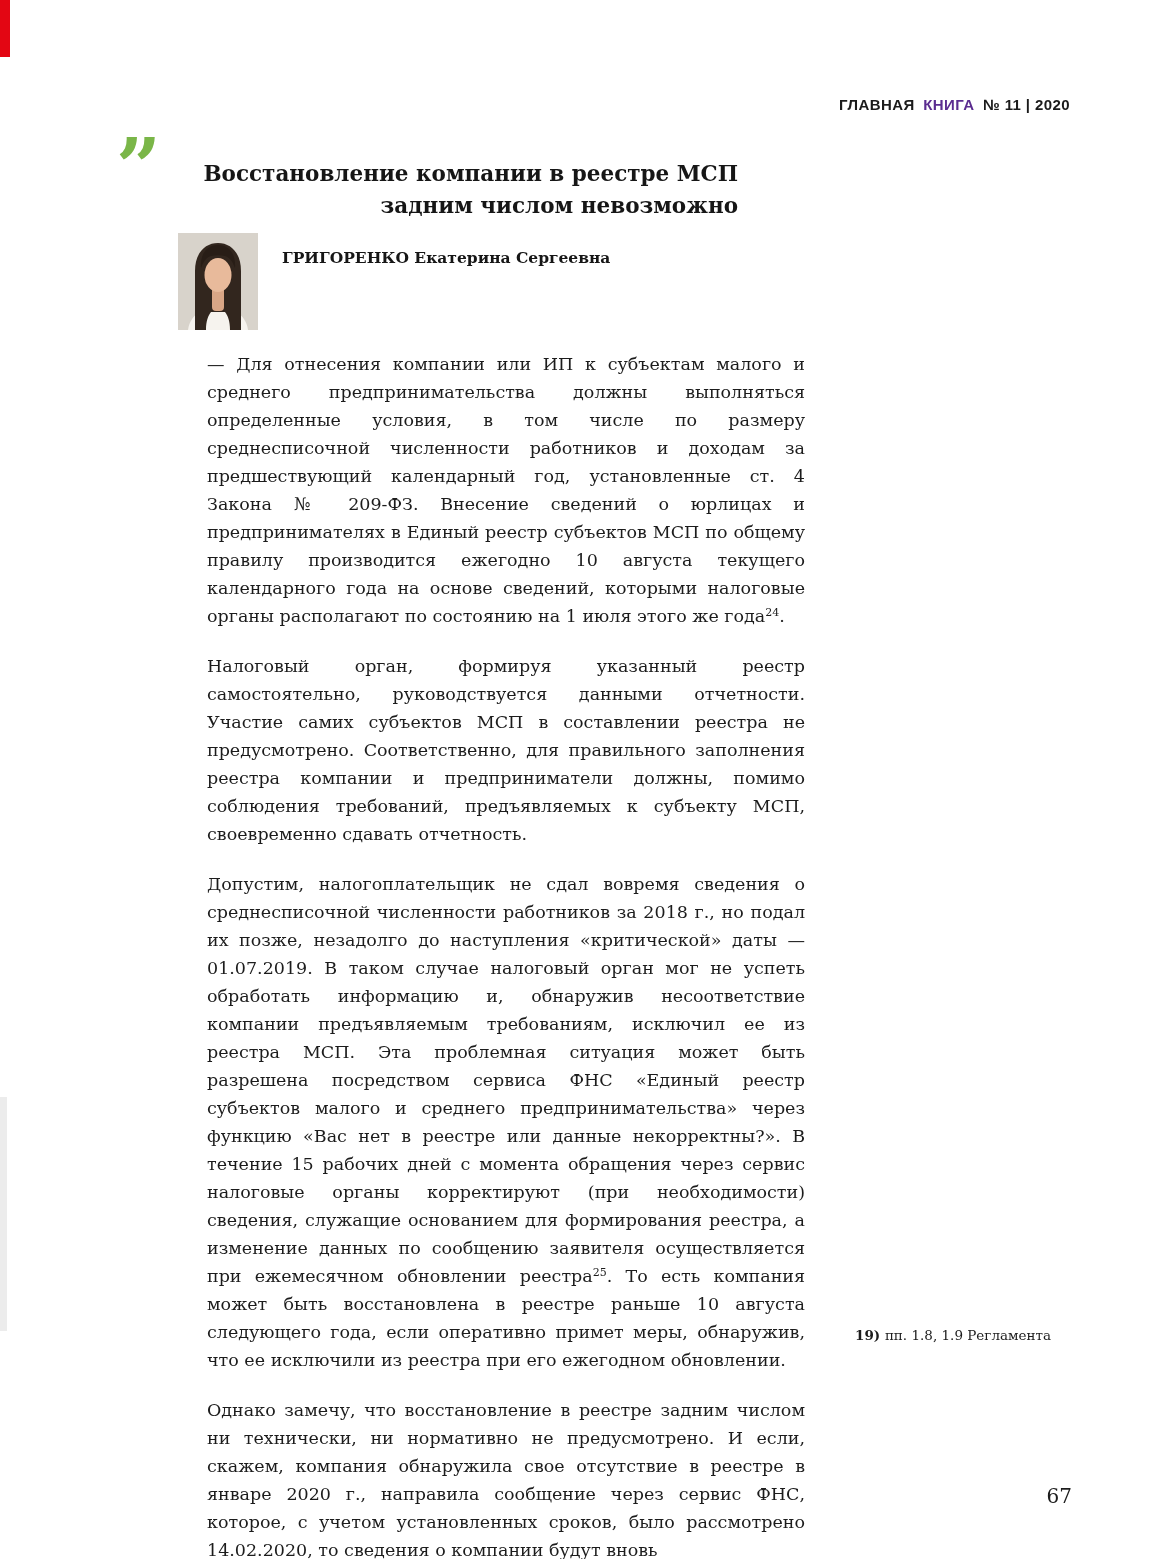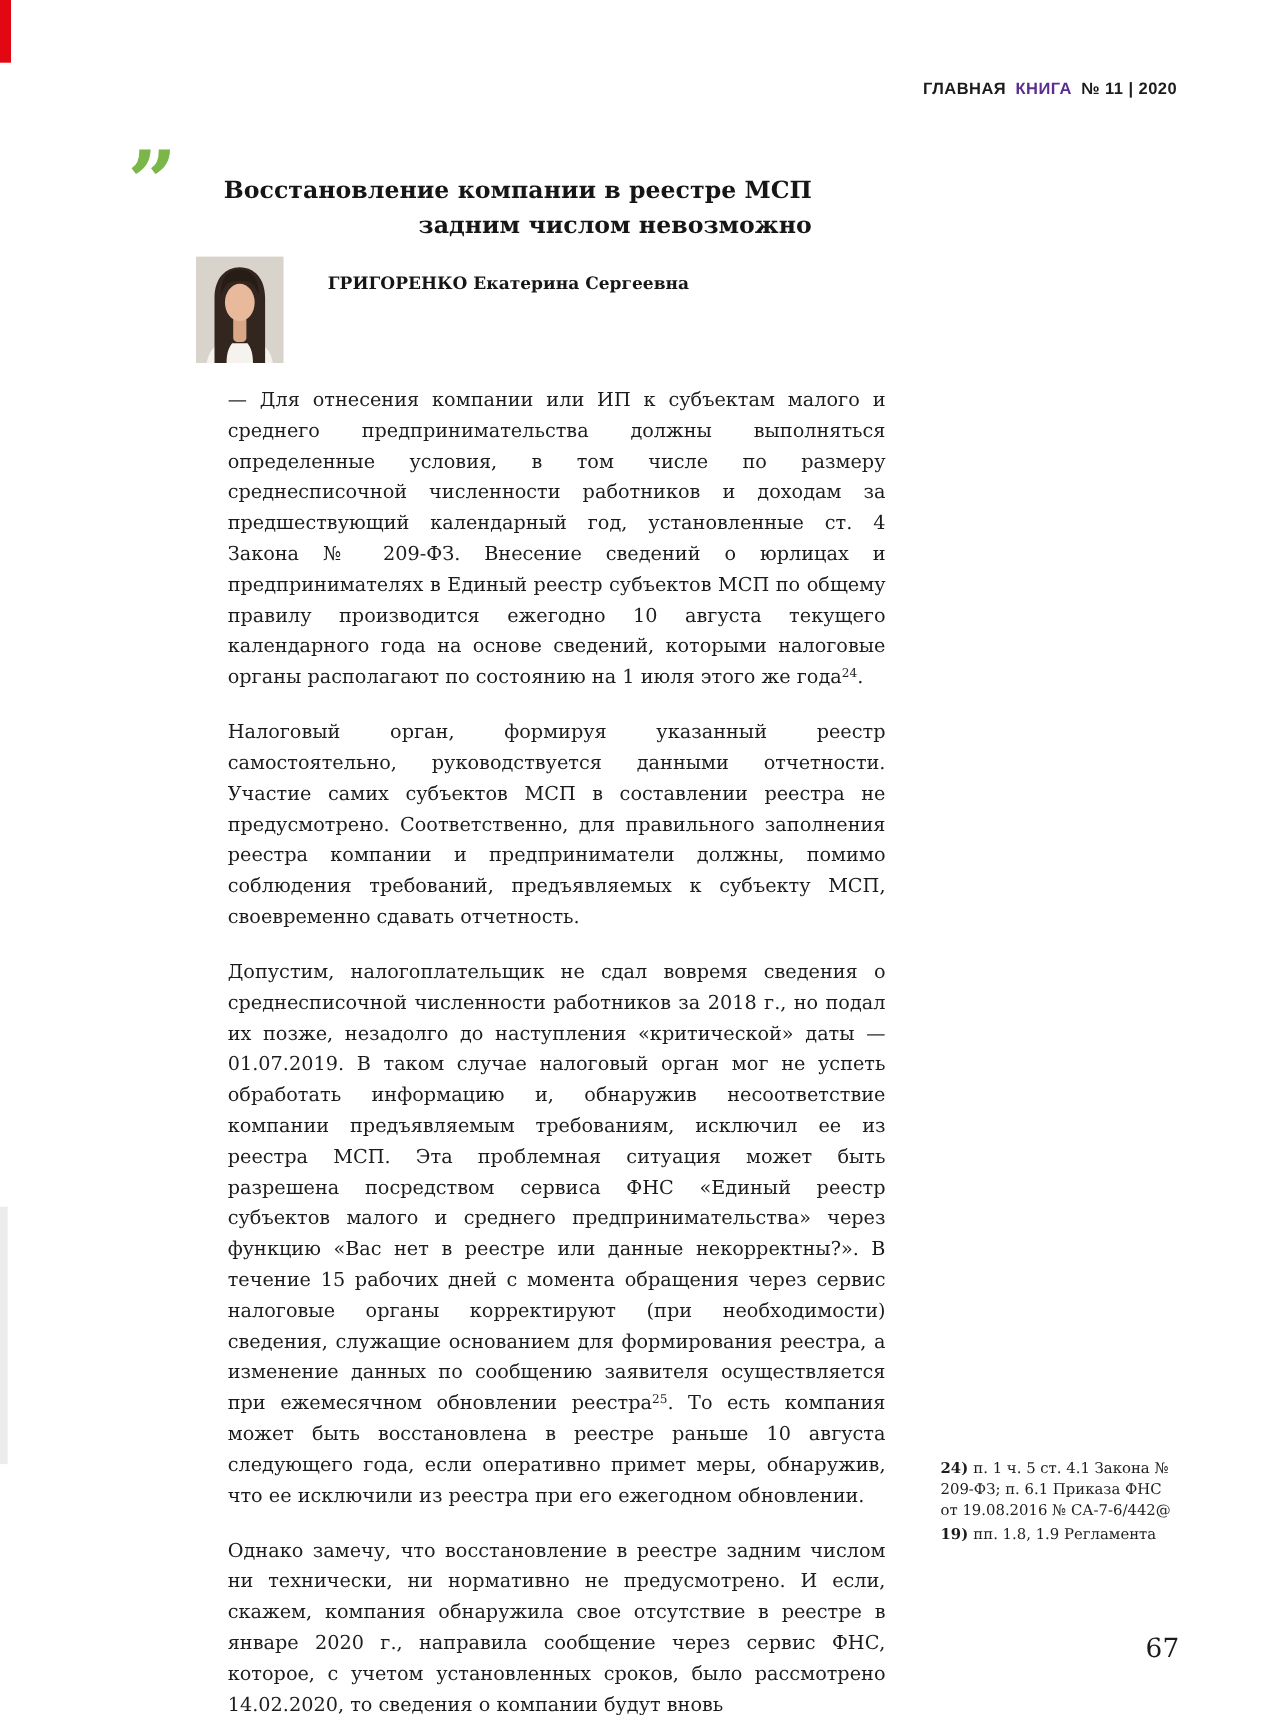--- a/index.html
+++ b/index.html
@@ -24,21 +24,21 @@
   .left-strip {
     position: absolute;
     left: 0; top: 1097px;
     width: 7px; height: 234px;
     background: #ececec;
   }
 
   
   .header {
     position: absolute;
-    top: 72px;
+    top: 96px;
     right: 93px;
     font-family: "Liberation Sans", sans-serif;
     font-weight: bold;
     font-size: 15px;
     letter-spacing: 0.4px;
     white-space: nowrap;
     color: #1b1b1b;
   }
   .header .brand2 { color: var(--brand-purple, #5b2d90); }
   .header span { margin-left: 4px; }
@@ -76,21 +76,21 @@
     display: flex;
     align-items: flex-start;
   }
   .avatar {
     width: 80px;
     height: 97px;
     flex: 0 0 auto;
     overflow: hidden;
   }
   .author-info {
-    margin-left: 40px;
+    margin-left: 24px;
     padding-top: 14px;
     font-size: 15px;
     line-height: 1.45;
     color: #2a2a2a;
   }
   .author-name {
     font-weight: bold;
     font-size: 15.5px;
     color: #161616;
     margin-bottom: 4px;
@@ -128,21 +128,21 @@
     color: #1c1c1c;
     text-align: left;
   }
   .footnote { margin-bottom: 3px; }
   .footnote b { font-weight: bold; }
 
   .page-number {
     position: absolute;
     right: 91px;
     top: 1484px;
-    font-size: 24px;
+    font-size: 20px;
     color: #1c1c1c;
   }
 </style>
 </head>
 <body>
 
 <div class="page">
 
   <div class="corner-mark"></div>
   <div class="left-strip"></div>
@@ -174,19 +174,18 @@
   </div>
 
   <div class="body-col">
       <p><span>—  Для отнесения компании или ИП к субъектам малого и среднего предпринимательства должны выполняться определенные условия, в том числе по размеру среднесписочной численности работников и доходам за предшествующий календарный год, установленные ст. 4 Закона № 209-ФЗ. Внесение сведений о юрлицах и предпринимателях в Единый реестр субъектов МСП по общему правилу производится ежегодно 10 августа текущего календарного года на основе сведений, которыми налоговые органы располагают по состоянию на 1 июля этого же года</span><sup>24</sup><span>.</span></p>
       <p><span>Налоговый орган, формируя указанный реестр самостоятельно, руководствуется данными отчетности. Участие самих субъектов МСП в составлении реестра не предусмотрено. Соответственно, для правильного заполнения реестра компании и предприниматели должны, помимо соблюдения требований, предъявляемых к субъекту МСП, своевременно сдавать отчетность.</span></p>
       <p><span>Допустим, налогоплательщик не сдал вовремя сведения о среднесписочной численности работников за 2018 г., но подал их позже, незадолго до наступления «критической» даты — 01.07.2019. В таком случае налоговый орган мог не успеть обработать информацию и, обнаружив несоответствие компании предъявляемым требованиям, исключил ее из реестра МСП. Эта проблемная ситуация может быть разрешена посредством сервиса ФНС «Единый реестр субъектов малого и среднего предпринимательства» через функцию «Вас нет в реестре или данные некорректны?». В течение 15 рабочих дней с момента обращения через сервис налоговые органы корректируют (при необходимости) сведения, служащие основанием для формирования реестра, а изменение данных по сообщению заявителя осуществляется при ежемесячном обновлении реестра</span><sup>25</sup><span>. То есть компания может быть восстановлена в реестре раньше 10 августа следующего года, если оперативно примет меры, обнаружив, что ее исключили из реестра при его ежегодном обновлении.</span></p>
       <p><span>Однако замечу, что восстановление в реестре задним числом ни технически, ни нормативно не предусмотрено. И если, скажем, компания обнаружила свое отсутствие в реестре в январе 2020 г., направила сообщение через сервис ФНС, которое, с учетом установленных сроков, было рассмотрено 14.02.2020, то сведения о компании будут вновь</span></p>
     </div>
 
   <div class="footnotes">
-      <div class="footnote"><b>24) </b>п. 1 ч. 5 ст. 4.1 Закона № 209-ФЗ; п. 6.1 Приказа ФНС от 19.08.2016 № СА-7-6/442@</div>
       <div class="footnote"><b>19) </b>пп. 1.8, 1.9 Регламента</div>
     </div>
 
   <div class="page-number">67</div>
 
 </div>
 
 </body></html>

